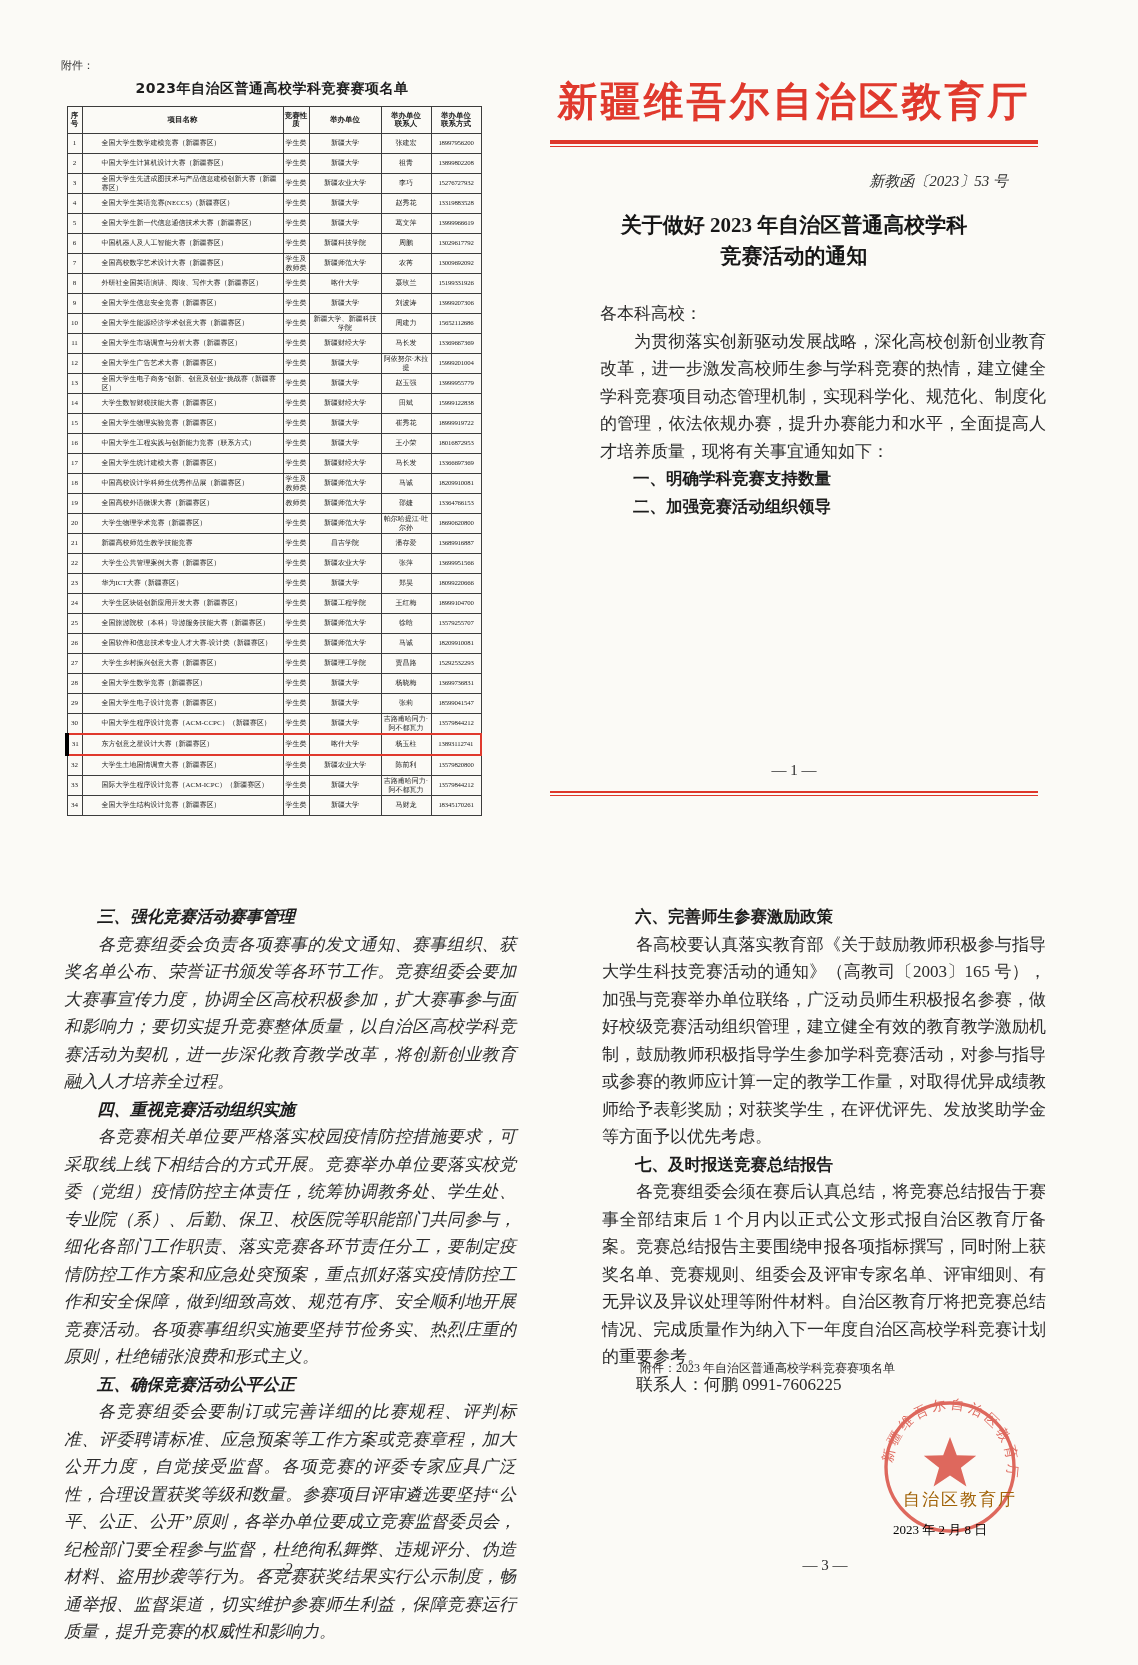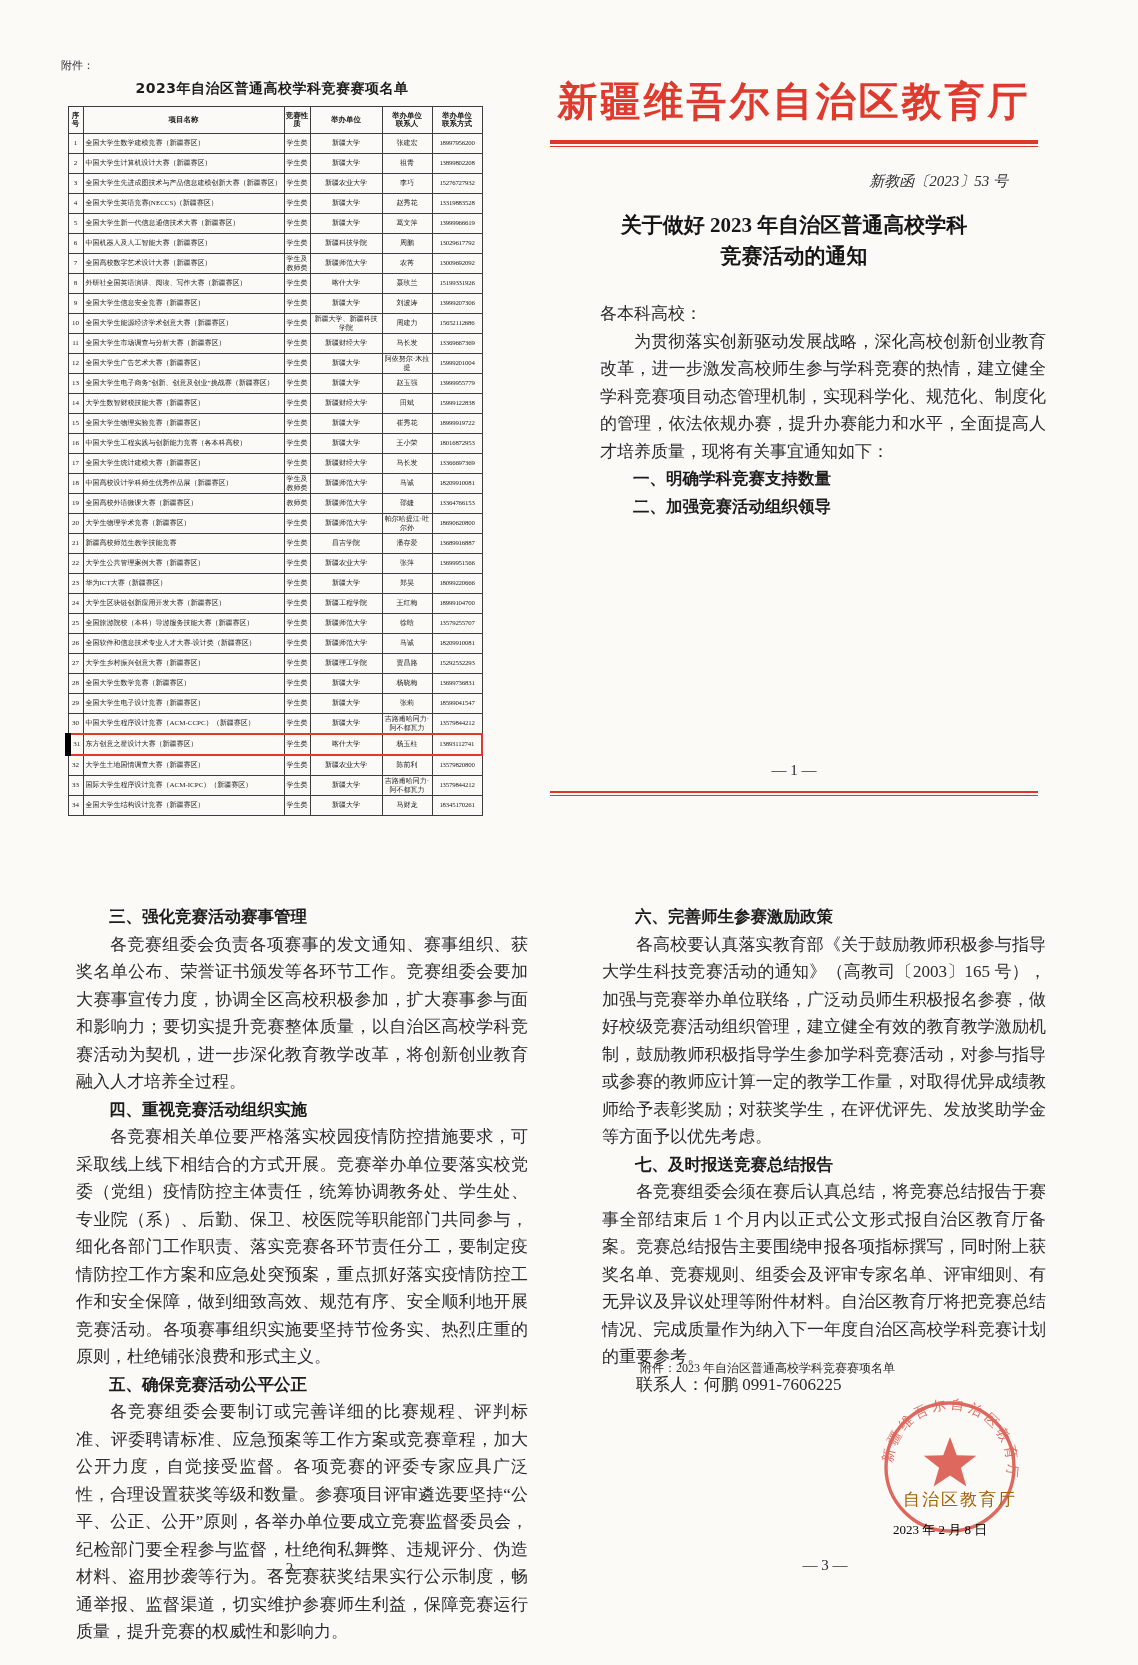--- a/index.html
+++ b/index.html
@@ -9,24 +9,24 @@
   
   .att{position:absolute;left:65px;top:56px;width:414px;}
   .att-label{position:absolute;left:-4px;top:2px;font-size:11px;color:#333;}
   .att-title{margin-top:24px;text-align:center;font-weight:bold;font-size:14px;letter-spacing:.5px;
              font-family:"DejaVu Sans","Liberation Sans",sans-serif;color:#1e1e1e;}
   table.comp{width:414px;border-collapse:collapse;table-layout:fixed;margin-top:8px;}
   table.comp th,table.comp td{border:.8px solid #3c3c3c;font-size:7px;line-height:8.5px;
       padding:1px;text-align:center;color:#222;overflow:hidden;word-break:break-all;}
   table.comp thead th{font-size:7.5px;height:24px;white-space:pre-line;font-weight:bold;}
   table.comp td{height:17px;}
-  table.comp td.c-name{text-align:left;padding-left:2px;}
+  table.comp td.c-name{text-align:left;padding-left:19px;}
   table.comp td.c-phone{font-size:6.8px;letter-spacing:-.2px;}
   tr.hl td{border-top:2px solid #e0392d;border-bottom:2px solid #e0392d;}
-  tr.hl td:first-child{border-left:6px solid #000000;}
+  tr.hl td:first-child{border-left:4px solid #000000;}
   tr.hl td:last-child{border-right:2px solid #e0392d;}
 
   
   .page-body .ln{font-size:17px;line-height:27.5px;text-align:justify;}
   .page-body .para{text-indent:2em;}
   .page-body .head{font-weight:bold;text-indent:2em;
        font-family:"DejaVu Sans","Liberation Sans",sans-serif;font-size:16.5px;color:#1c1c1c;}
   .pn{position:absolute;left:0;right:0;text-align:center;font-size:15px;color:#2b2b2b;}
 
   
@@ -38,21 +38,21 @@
   .docnum{position:absolute;top:112px;left:0;right:32px;text-align:right;font-size:15px;font-style:italic;}
   .doc-title{position:absolute;top:150px;left:0;right:0;text-align:center;font-weight:bold;
       font-size:21px;line-height:31px;color:#161616;}
   .p1 .page-body{position:absolute;top:240px;left:52px;width:446px;}
   .pn1{top:702px;}
   .rule-bottom{position:absolute;top:731px;left:2px;right:2px;height:2px;
       border-top:2px solid #de372b;border-bottom:1px solid #de372b;}
 
   
   .p2{position:absolute;left:62px;top:845px;width:455px;height:780px;}
-  .p2 .page-body{position:absolute;top:58px;left:14px;width:452px;}
+  .p2 .page-body{position:absolute;top:58px;left:2px;width:452px;font-style:italic;}
   .pn2{top:715px;}
 
   
   .p3{position:absolute;left:600px;top:845px;width:450px;height:780px;}
   .p3 .page-body{position:absolute;top:58px;left:2px;width:444px;}
   .attach-line{position:absolute;top:515px;left:16px;width:444px;font-size:12px;text-indent:2em;}
   .seal{position:absolute;left:280px;top:552px;width:140px;height:140px;opacity:.82;}
   .sign-org{position:absolute;left:303px;top:643px;font-size:17px;letter-spacing:2px;color:#a16207;}
   .sign-date{position:absolute;left:293px;top:676px;font-size:13px;color:#000000;}
   .pn3{top:712px;}
@@ -203,21 +203,21 @@
           <tr>
             <td class="c-no">15</td>
             <td class="c-name">全国大学生物理实验竞赛（新疆赛区）</td>
             <td class="c-type">学生类</td>
             <td class="c-org">新疆大学</td>
             <td class="c-contact">崔秀花</td>
             <td class="c-phone">18999919722</td>
           </tr>
           <tr>
             <td class="c-no">16</td>
-            <td class="c-name">中国大学生工程实践与创新能力竞赛（各本科高校）</td>
+            <td class="c-name">中国大学生工程实践与创新能力竞赛（联系方式）</td>
             <td class="c-type">学生类</td>
             <td class="c-org">新疆大学</td>
             <td class="c-contact">王小荣</td>
             <td class="c-phone">18016872953</td>
           </tr>
           <tr>
             <td class="c-no">17</td>
             <td class="c-name">全国大学生统计建模大赛（新疆赛区）</td>
             <td class="c-type">学生类</td>
             <td class="c-org">新疆财经大学</td>

